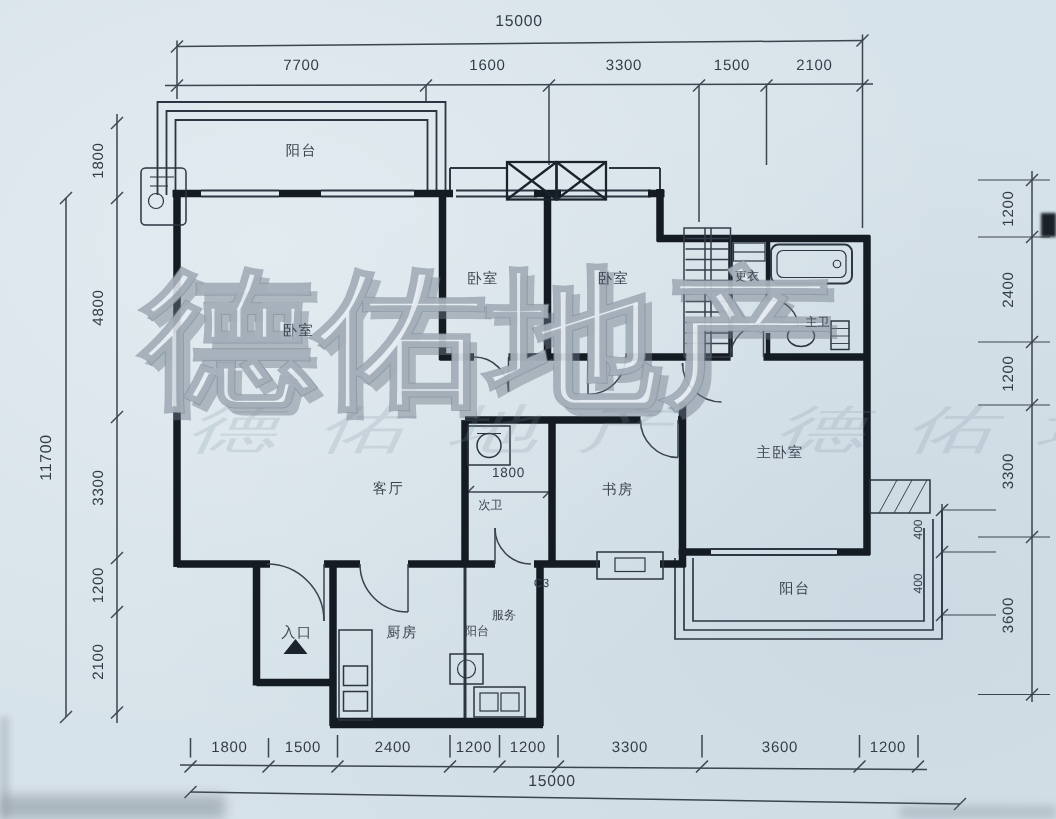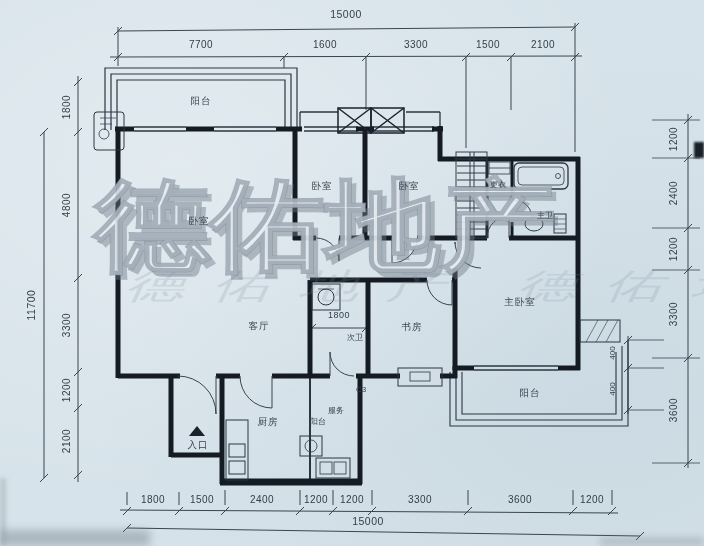--- a/index.html
+++ b/index.html
@@ -296,28 +296,28 @@
 
 <div class="labels">
 
   <span class="rm" style="left:201px;top:101px">阳台</span>
   <span class="rm" style="left:199px;top:221px">卧室</span>
   <span class="rm" style="left:322px;top:186px">卧室</span>
   <span class="rm" style="left:409px;top:186px">卧室</span>
   <span class="rm sm" style="left:498px;top:184px">更衣</span>
   <span class="rm sm" style="left:545px;top:215px">主卫</span>
   <span class="rm" style="left:259px;top:326px">客厅</span>
-  <span class="rm sm" style="left:355px;top:337px">次卫</span>
+  <span class="rm sm" style="left:327px;top:337px">次卫</span>
   <span class="rm" style="left:412px;top:327px">书房</span>
   <span class="rm" style="left:520px;top:302px">主卧室</span>
   <span class="rm" style="left:268px;top:422px">厨房</span>
   <span class="rm sm" style="left:336px;top:410px">服务</span>
   <span class="rm sm" style="left:318px;top:421px">阳台</span>
   <span class="rm" style="left:530px;top:393px">阳台</span>
-  <span class="rm" style="left:198px;top:445px">入口</span>
+  <span class="rm" style="left:198px;top:422px">入口</span>
   <span class="rm sm" style="left:361px;top:389px">C3</span>
 
   <span class="dm tot" style="left:346px;top:14px">15000</span>
   <span class="dm" style="left:201px;top:44px">7700</span>
   <span class="dm" style="left:325px;top:44px">1600</span>
   <span class="dm" style="left:416px;top:44px">3300</span>
   <span class="dm" style="left:488px;top:44px">1500</span>
   <span class="dm" style="left:543px;top:44px">2100</span>
 
   <span class="dm" style="left:153px;top:499px">1800</span>

